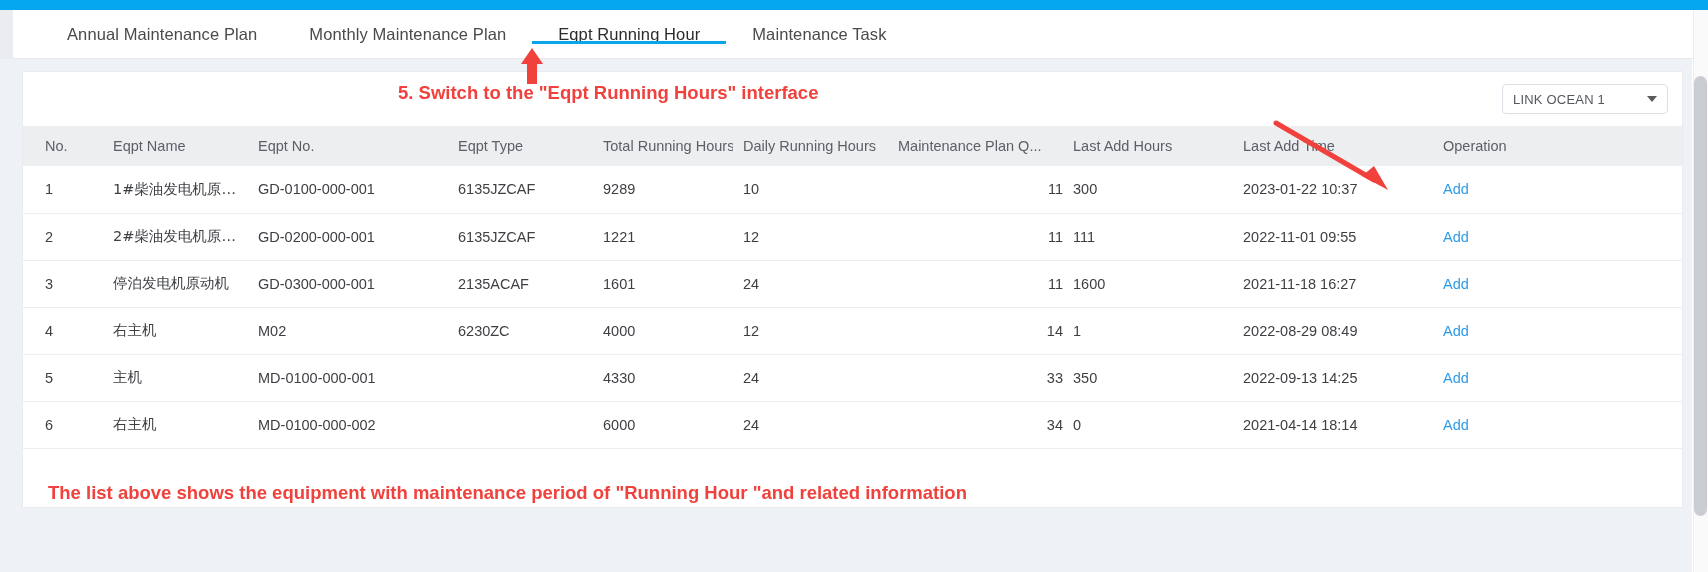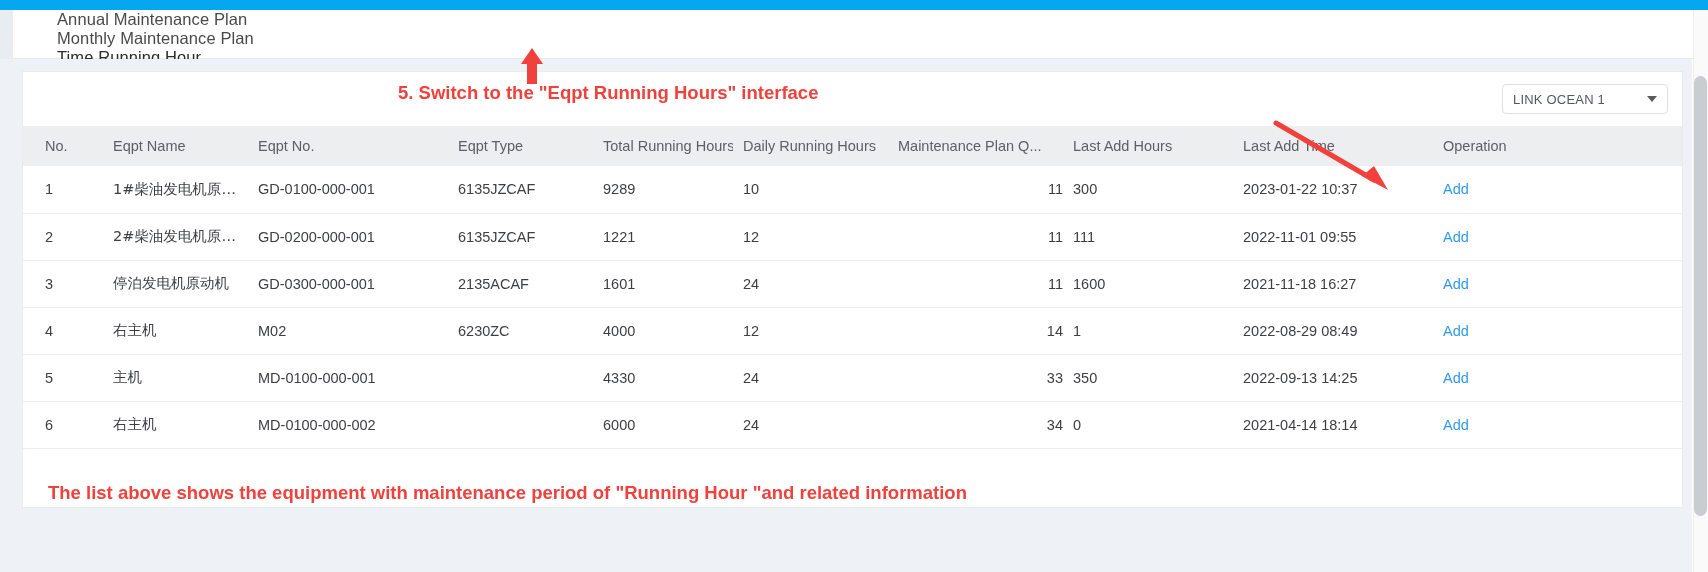--- a/index.html
+++ b/index.html
@@ -47,25 +47,24 @@
   .tabstrip {
     position: absolute;
     left: 13px; top: 10px;
     width: 1695px;
     height: 49px;
     background: #ffffff;
     border-bottom: 1px solid #e8e8e8;
   }
   .tabs {
     position: absolute;
-    left: 18px; top: 0;
+    left: 28px; top: 0;
     height: 49px;
     display: flex;
-    align-items: flex-start;
-    flex-direction: column;
+    align-items: center;
   }
   .tab {
     display: flex;
     align-items: center;
     justify-content: center;
     padding: 0 26px;
     font-size: 16.5px;
     color: #4a4a4a;
     cursor: pointer;
     position: relative;
@@ -222,21 +221,21 @@
 
   <div class="tabstrip">
     <div class="tabs">
       <div class="tab">
         <span>Annual Maintenance Plan</span>
       </div>
       <div class="tab">
         <span>Monthly Maintenance Plan</span>
       </div>
       <div class="tab active">
-        <span>Time Running Hour</span>
+        <span>Eqpt Running Hour</span>
       </div>
       <div class="tab">
         <span>Maintenance Task</span>
       </div>
     </div>
   </div>
 
   <div class="page-body">
 
     <div class="panel">

